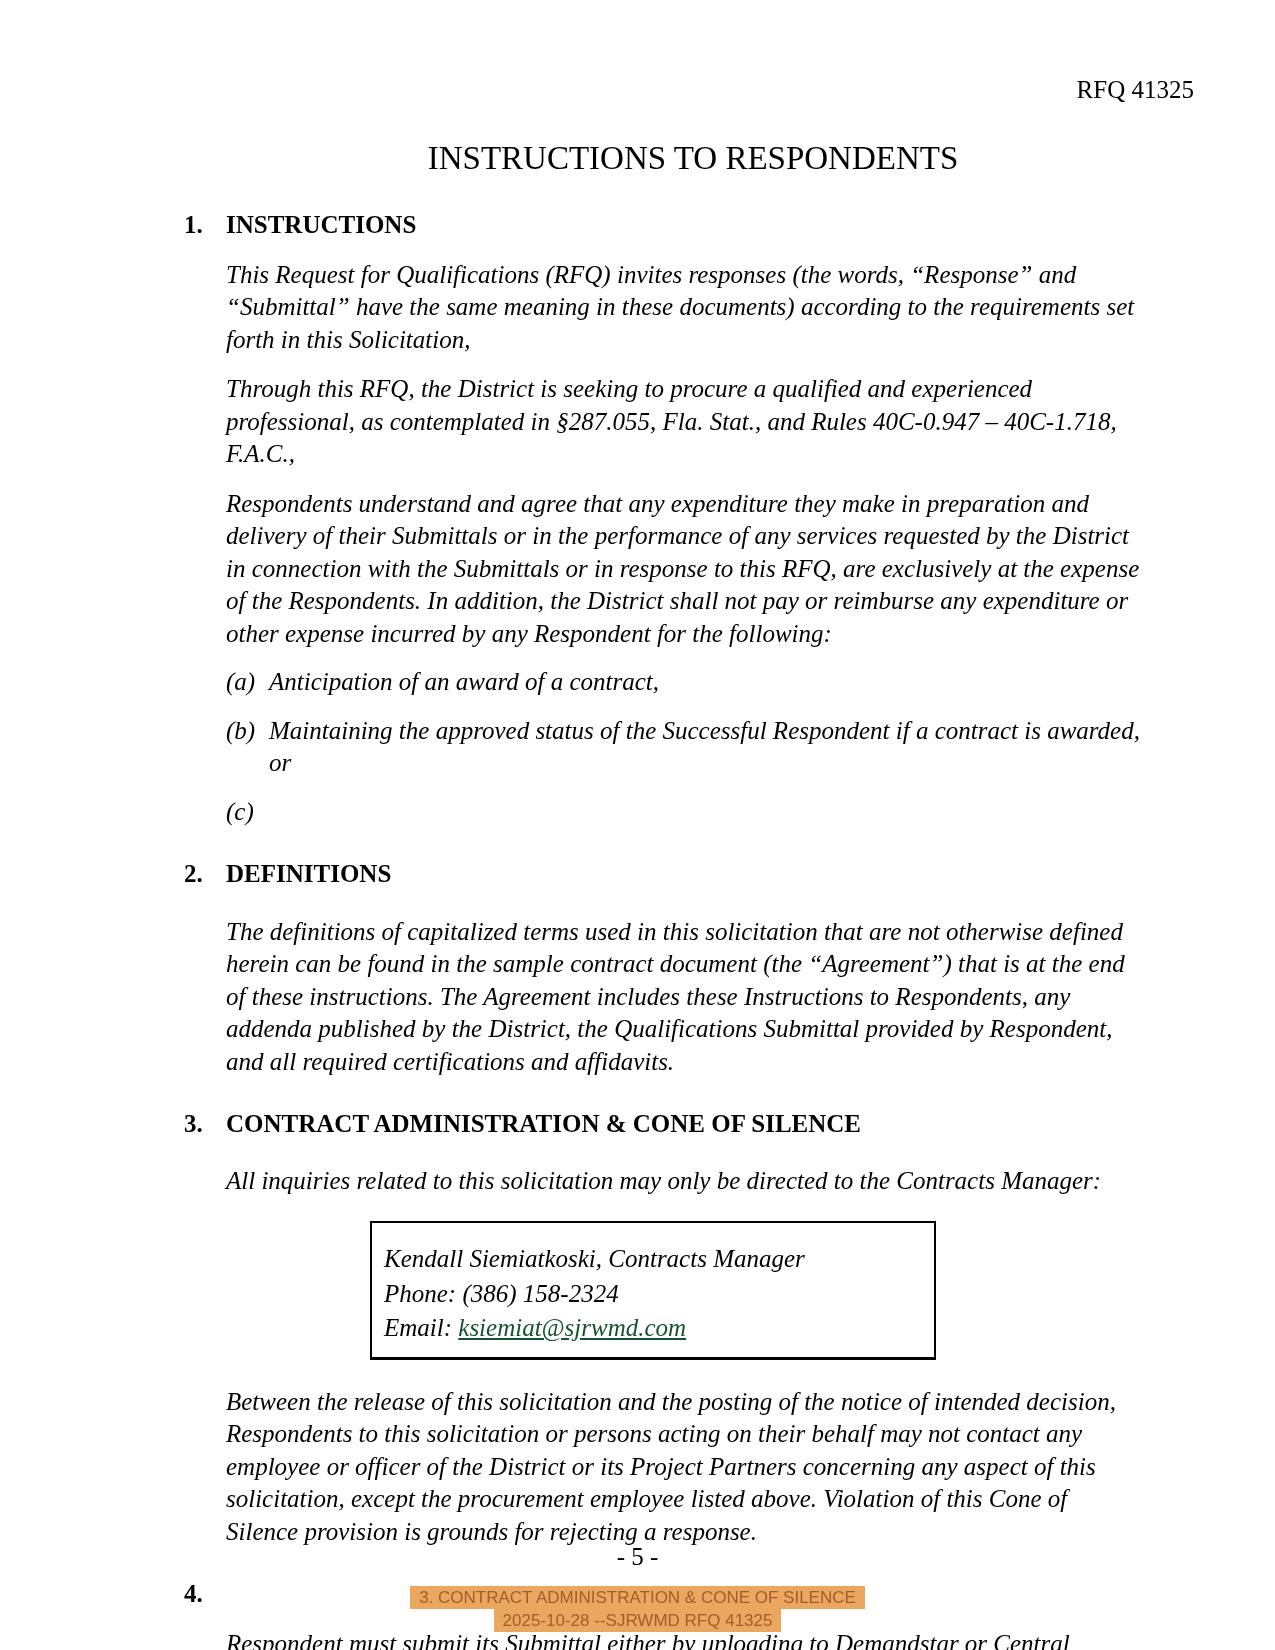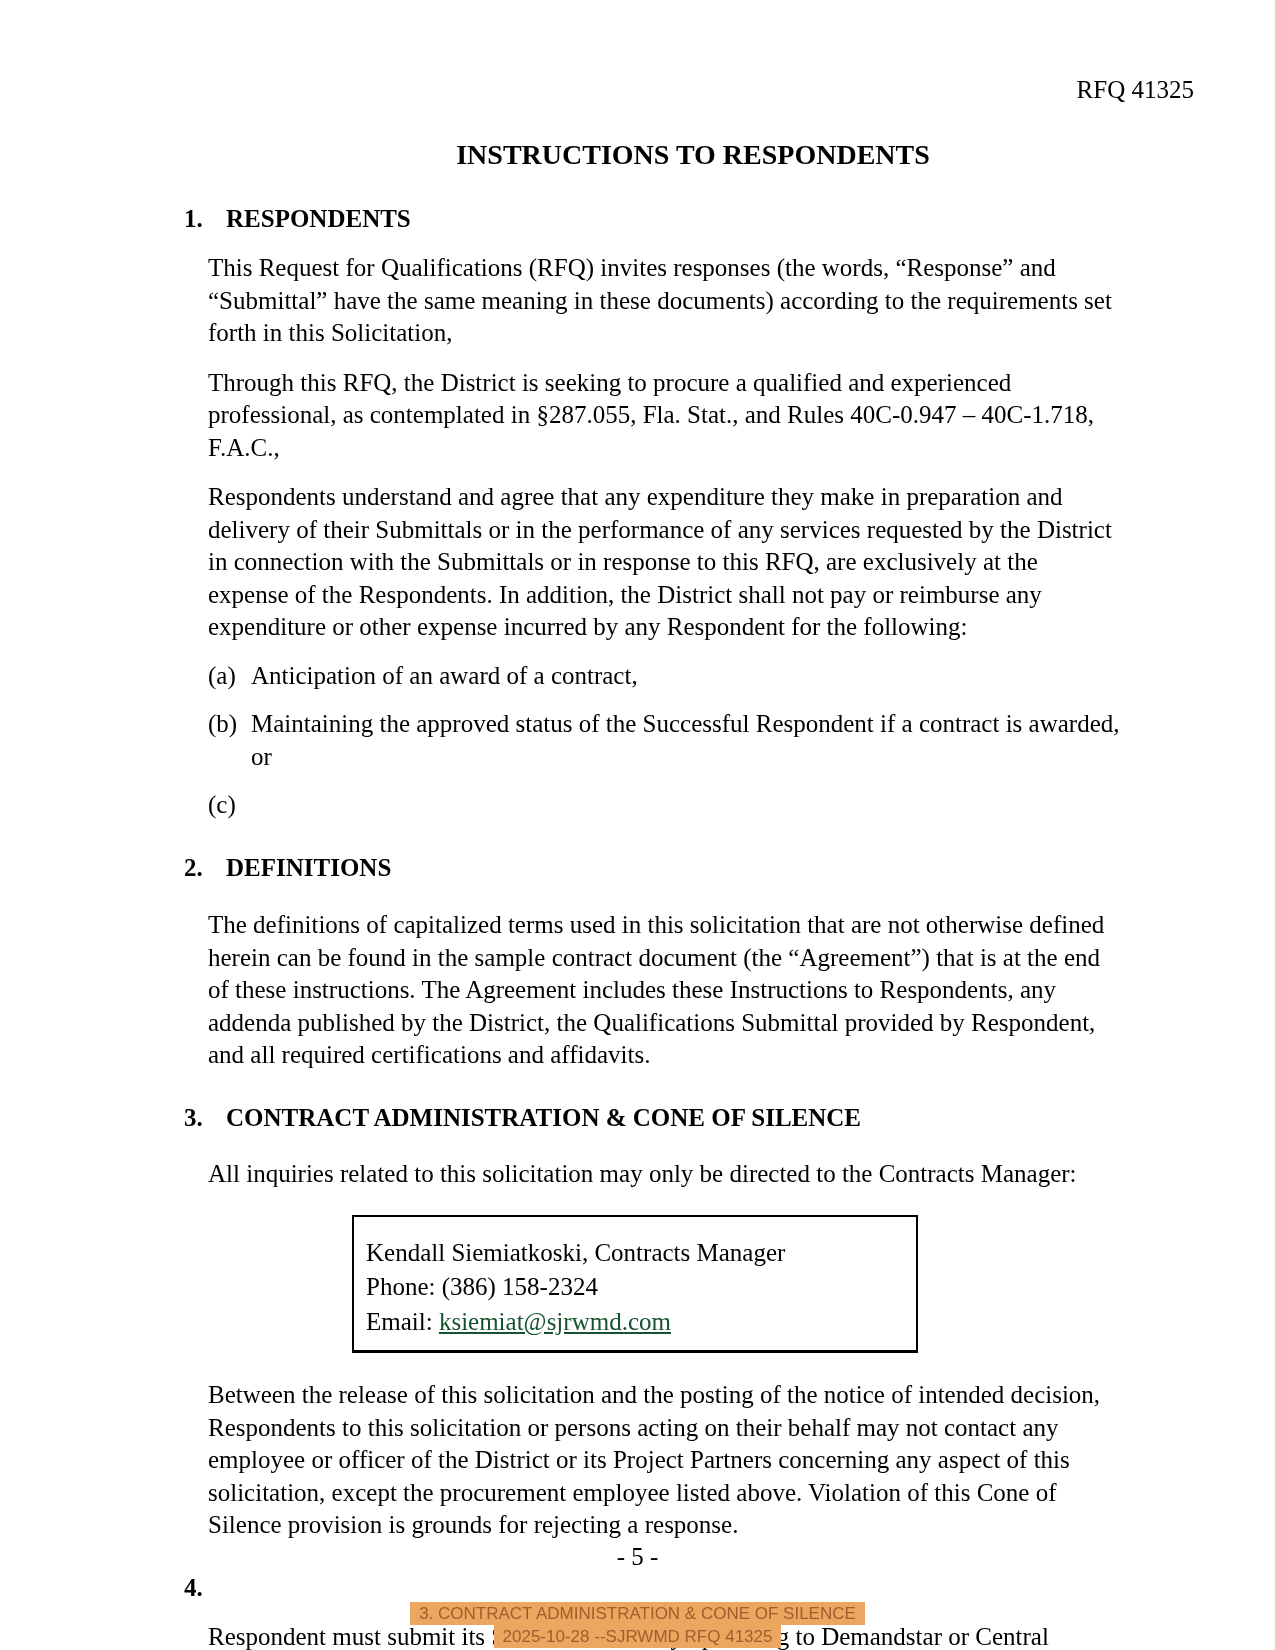--- a/index.html
+++ b/index.html
@@ -26,35 +26,36 @@
     width: 1018px;
   }
   .doc-ref {
     padding-top: 74px;
     text-align: right;
     padding-right: 8px;
   }
   .title {
     margin: 30px 0 12px 0;
     text-align: center;
-    font-weight: bold;
-    font-size: 28px;
+    font-weight: normal;
+    font-size: 33px;
   }
   .sec-heading {
     display: flex;
     font-weight: bold;
     margin-top: 30px;
   }
   .sec-heading .sec-num {
     width: 42px;
     flex: 0 0 42px;
   }
   .indented {
-    margin-left: 24px;
+    margin-left: 42px;
     width: 916px;
+    font-style: italic;
   }
   p.body {
     margin: 17px 0 0 0;
   }
   .list-item {
     display: flex;
     margin-top: 16px;
   }
   .list-item .li-label {
     width: 43px;
@@ -80,21 +81,21 @@
     position: absolute;
     left: 0;
     right: 0;
     top: 1541px;
     text-align: center;
   }
   .footer-note {
     position: absolute;
     left: 0;
     right: 0;
-    bottom: 2px;
+    bottom: 18px;
     text-align: center;
     font-family: "Liberation Sans", sans-serif;
     font-size: 17px;
     line-height: 21px;
   }
   .footer-note .hl {
     display: inline-block;
     background: var(--footer-bg, #EBA660);
     color: var(--footer-text, #A05E2C);
     padding: 1px 9px;
@@ -105,21 +106,21 @@
 
 <div class="page">
   <div class="content">
 
     <div class="doc-ref">RFQ 41325</div>
 
     <h1 class="title">INSTRUCTIONS TO RESPONDENTS</h1>
 
     <div class="sec-heading">
       <span class="sec-num">1.</span>
-      <span class="sec-label">RESPONDENTS</span>
+      <span class="sec-label">INSTRUCTIONS</span>
     </div>
     <div class="indented">
       <p class="body">This Request for Qualifications (RFQ) invites responses (the words, “Response” and “Submittal” have the same meaning in these documents) according to the requirements set forth in this Solicitation,</p>
       <p class="body">Through this RFQ, the District is seeking to procure a qualified and experienced professional, as contemplated in §287.055, Fla. Stat., and Rules 40C-0.947 – 40C-1.718, F.A.C.,</p>
       <p class="body">Respondents understand and agree that any expenditure they make in preparation and delivery of their Submittals or in the performance of any services requested by the District in connection with the Submittals or in response to this RFQ, are exclusively at the expense of the Respondents. In addition, the District shall not pay or reimburse any expenditure or other expense incurred by any Respondent for the following:</p>
       <div class="list-item">
         <span class="li-label">(a)</span>
         <span>Anticipation of an award of a contract,</span>
       </div>
       <div class="list-item">

